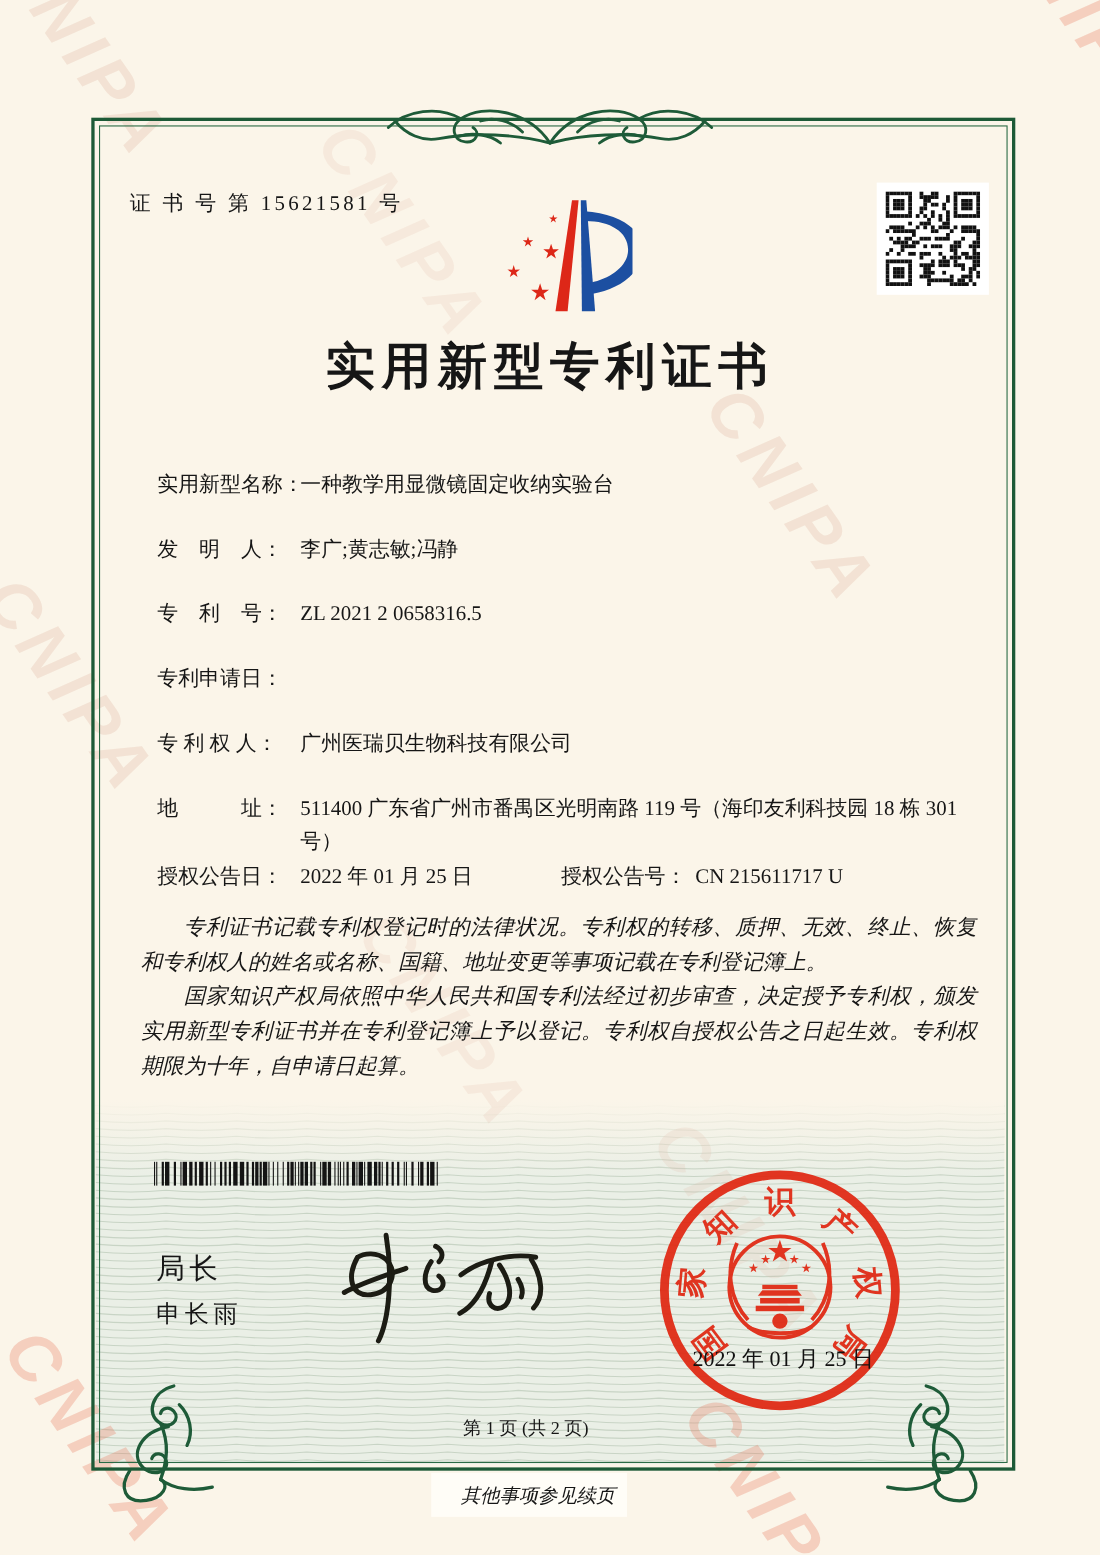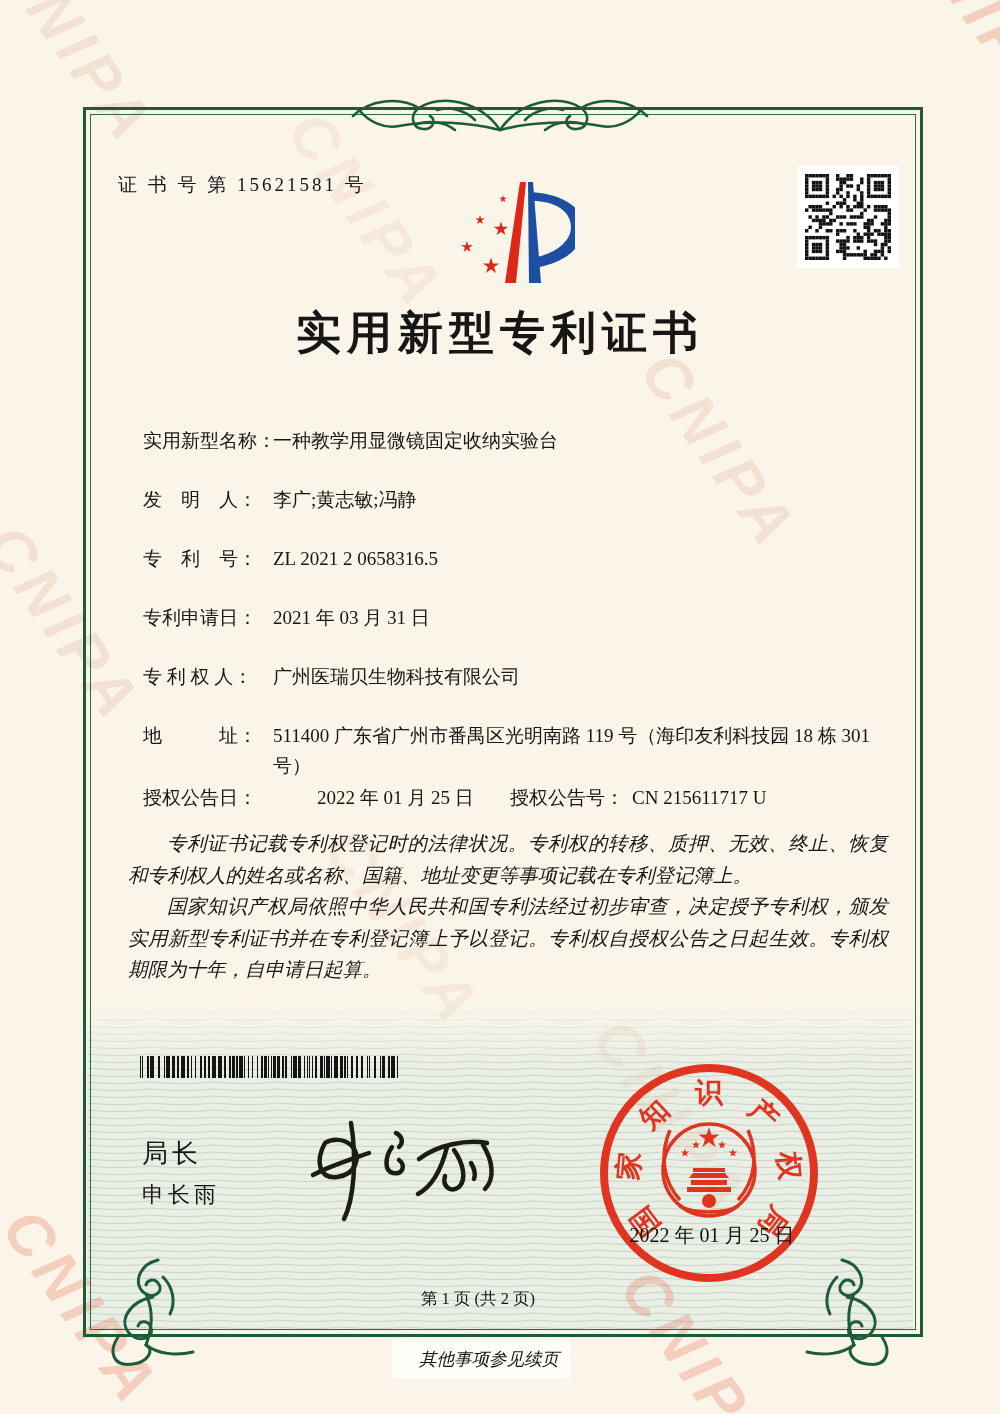--- a/index.html
+++ b/index.html
@@ -459,31 +459,30 @@
 <div class="row content" style="top:485px;">
   <span class="lbl">发　明　人：</span>
   <span class="val">李广;黄志敏;冯静</span>
 </div>
 <div class="row content" style="top:544px;">
   <span class="lbl">专　利　号：</span>
   <span class="val">ZL 2021 2 0658316.5</span>
 </div>
 <div class="row content" style="top:603px;">
   <span class="lbl">专利申请日：</span>
-  <span class="val">2021 年 03 月 31 日</span>
 </div>
 <div class="row content" style="top:662px;align-items:flex-end;">
   <span class="lbl">专 利 权 人：</span>
   <span class="val">广州医瑞贝生物科技有限公司</span>
 </div>
 <div class="row content" style="top:721px;width:755px;">
   <span class="lbl">地　　　址：</span>
   <span class="val" style="max-width:600px;">511400 广东省广州市番禺区光明南路 119 号（海印友利科技园 18 栋 301 号）</span>
 </div>
-<div class="row content" style="top:783px;gap:44px;">
+<div class="row content" style="top:783px;">
   <span class="lbl">授权公告日：</span>
   <span class="val">2022 年 01 月 25 日</span>
   <span class="pair2">
     <span class="lbl">授权公告号：</span>
     <span class="val">CN 215611717 U</span>
   </span>
 </div>
 
 <div class="abs content" id="paras">
   <p>专利证书记载专利权登记时的法律状况。专利权的转移、质押、无效、终止、恢复和专利权人的姓名或名称、国籍、地址变更等事项记载在专利登记簿上。</p>

